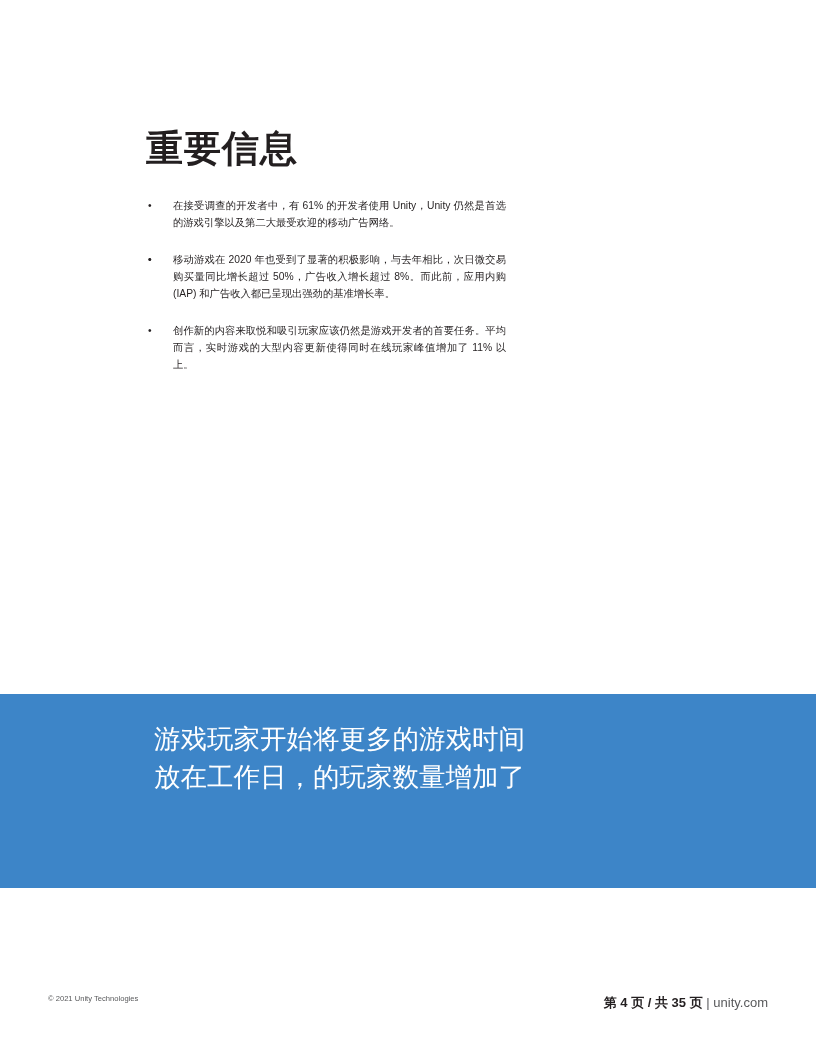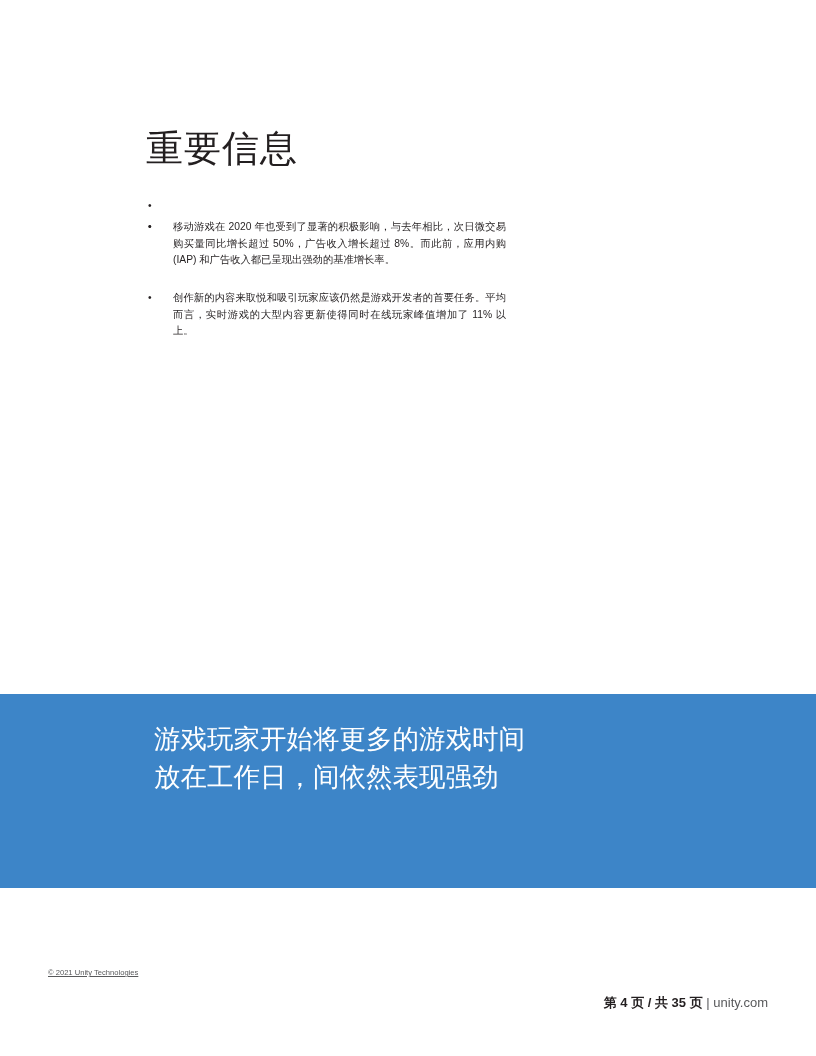--- a/index.html
+++ b/index.html
@@ -20,21 +20,21 @@
     width: 816px;
     height: 1056px;
   }
 
   
   .title {
     position: absolute;
     left: 146px;
     top: 103px;
     font-size: 37px;
-    font-weight: normal;
+    font-weight: bold;
     letter-spacing: 1px;
     color: #231f20;
     line-height: 1.15;
   }
 
   
   .bullets {
     position: absolute;
     left: 146px;
     top: 198px;
@@ -83,24 +83,23 @@
     margin-left: 8px;
   }
   .quote-text b {
     font-weight: normal;
   }
 
   
   .footer-left {
     position: absolute;
     left: 48px;
-    top: 968px;
+    top: 994px;
     font-size: 7.6px;
     color: #58595b;
-    text-decoration: underline;
   }
   .footer-right {
     position: absolute;
     right: 48px;
     top: 994px;
     font-size: 13px;
     color: #58595b;
     white-space: nowrap;
   }
   .footer-right b {
@@ -114,38 +113,39 @@
 </head>
 <body>
 
 <div class="page">
 
   <h1 class="title">重要信息</h1>
 
   <div class="bullets">
     <div class="bullet-item">
       <span class="bullet-dot">•</span>
+      <span>在接受调查的开发者中，有 61% 的开发者使用 Unity，Unity 仍然是首选的游戏引擎以及第二大最受欢迎的移动广告网络。</span>
     </div>
     <div class="bullet-item">
       <span class="bullet-dot">•</span>
     </div>
     <div class="bullet-item">
       <span class="bullet-dot">•</span>
       <span>移动游戏在 2020 年也受到了显著的积极影响，与去年相比，次日微交易购买量同比增长超过 50%，广告收入增长超过 8%。而此前，应用内购 (IAP) 和广告收入都已呈现出强劲的基准增长率。</span>
     </div>
     <div class="bullet-item">
       <span class="bullet-dot">•</span>
       <span>创作新的内容来取悦和吸引玩家应该仍然是游戏开发者的首要任务。平均而言，实时游戏的大型内容更新使得同时在线玩家峰值增加了 11% 以上。</span>
     </div>
   </div>
 
   <div class="quote-band">
     <div class="quote-text">
       <span>游戏玩家开始将更多的游戏时间</span><br>
-      <span>放在</span><b>工作日</b><span>，间依然表现强劲</span><br>
+      <span>放在</span><b>工作日</b><span>，的玩家数量增加了</span><br>
     </div>
   </div>
 
   <div class="footer-left">© 2021 Unity Technologies</div>
 
   <div class="footer-right">
     <b>第 4 页 / 共 35 页</b>
     <span class="footer-sep">|</span>
     <span>unity.com</span>
   </div>

